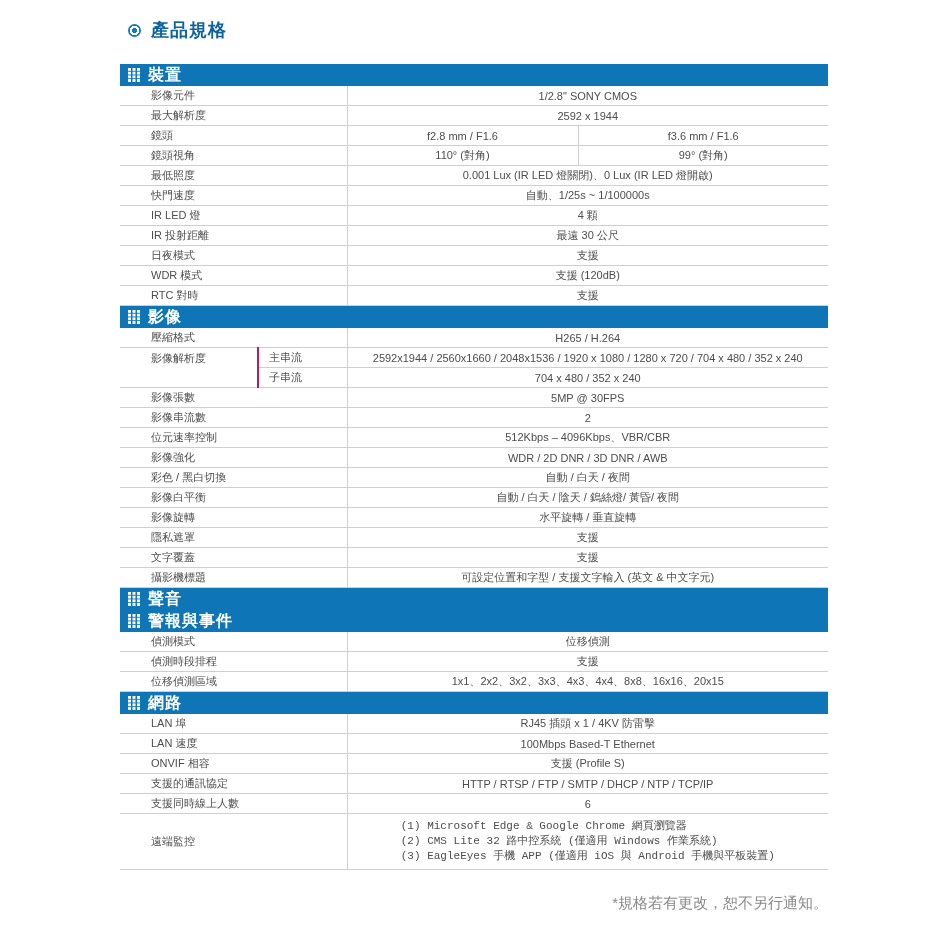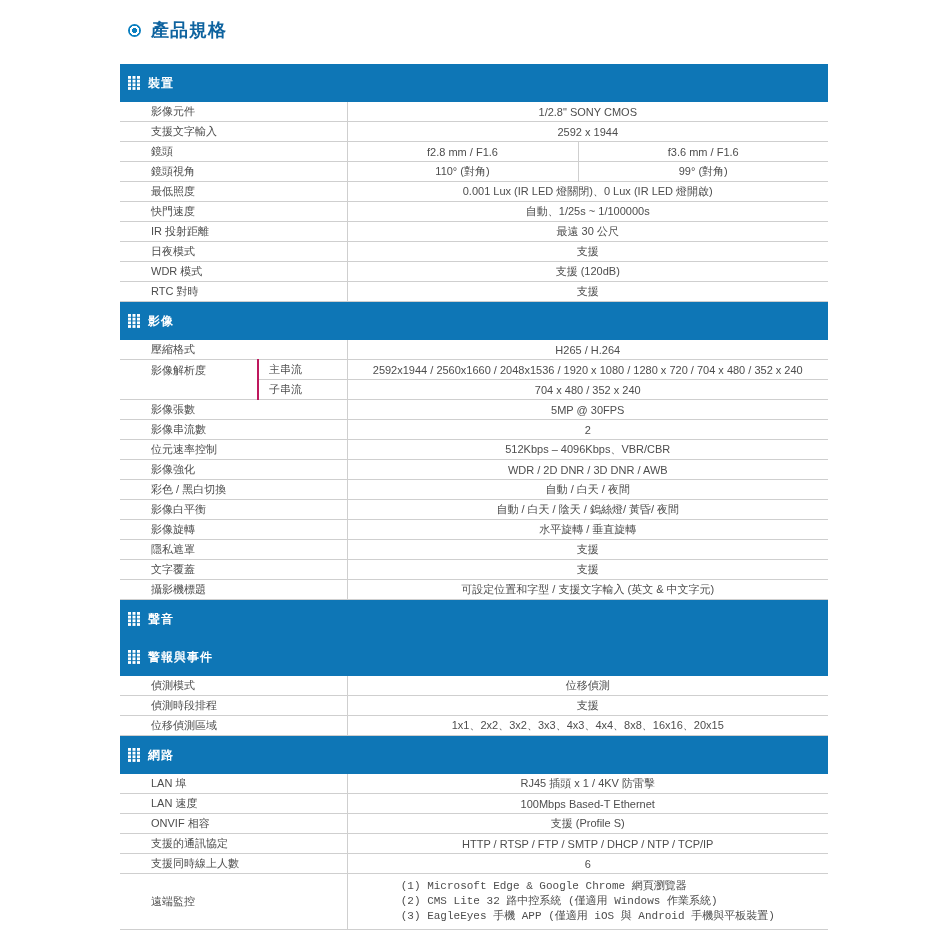--- a/index.html
+++ b/index.html
@@ -13,23 +13,23 @@
   
   .title-row{display:flex;align-items:center;gap:10px;margin:6px 0 22px 8px;}
   .bullet{
     width:13px;height:13px;border-radius:50%;flex:0 0 13px;
     background:radial-gradient(circle,var(--accent2) 0 2.5px,#ffffff 2.5px 4.6px,var(--accent2) 4.6px 100%);
   }
   .page-title{font-size:18px;font-weight:bold;color:var(--title);letter-spacing:1px;}
 
   
   .section-bar{
-    background:var(--accent);color:#ffffff;height:38px;
+    background:var(--accent);color:#ffffff;height:22px;
     display:flex;align-items:center;gap:8px;padding-left:8px;
-    font-size:12px;font-weight:bold;letter-spacing:1px;
+    font-size:16px;font-weight:bold;letter-spacing:1px;
   }
   .grid-icon{display:inline-flex;width:12px;height:14px;flex:0 0 12px;}
 
   
   table.spec{border-collapse:collapse;table-layout:fixed;width:708px;}
   td{
     font-size:11px;height:19px;padding:0;
     border-bottom:1px solid #cfcfcf;
     overflow:hidden;white-space:nowrap;
   }
@@ -80,40 +80,44 @@
           <col style="width: 89px;">
           <col style="width: 231px;">
           <col style="width: 250px;">
         </colgroup>
         <tbody>
           <tr>
             <td class="label" colspan="2">影像元件</td>
             <td class="value" colspan="2">1/2.8" SONY CMOS</td>
           </tr>
           <tr>
-            <td class="label" colspan="2">支援文字輸入</td>
+            <td class="label" colspan="2">最大解析度</td>
             <td class="value" colspan="2">2592 x 1944</td>
           </tr>
           <tr>
             <td class="label" colspan="2">鏡頭</td>
             <td class="value">f2.8 mm / F1.6</td>
             <td class="value">f3.6 mm / F1.6</td>
           </tr>
           <tr>
             <td class="label" colspan="2">鏡頭視角</td>
             <td class="value">110° (對角)</td>
             <td class="value">99° (對角)</td>
           </tr>
           <tr>
             <td class="label" colspan="2">最低照度</td>
             <td class="value" colspan="2">0.001 Lux (IR LED 燈關閉)、0 Lux (IR LED 燈開啟)</td>
           </tr>
           <tr>
             <td class="label" colspan="2">快門速度</td>
             <td class="value" colspan="2">自動、1/25s ~ 1/100000s</td>
+          </tr>
+          <tr>
+            <td class="label" colspan="2">IR LED 燈</td>
+            <td class="value" colspan="2">4 顆</td>
           </tr>
           <tr>
             <td class="label" colspan="2">IR 投射距離</td>
             <td class="value" colspan="2">最遠 30 公尺</td>
           </tr>
           <tr>
             <td class="label" colspan="2">日夜模式</td>
             <td class="value" colspan="2">支援</td>
           </tr>
           <tr>

